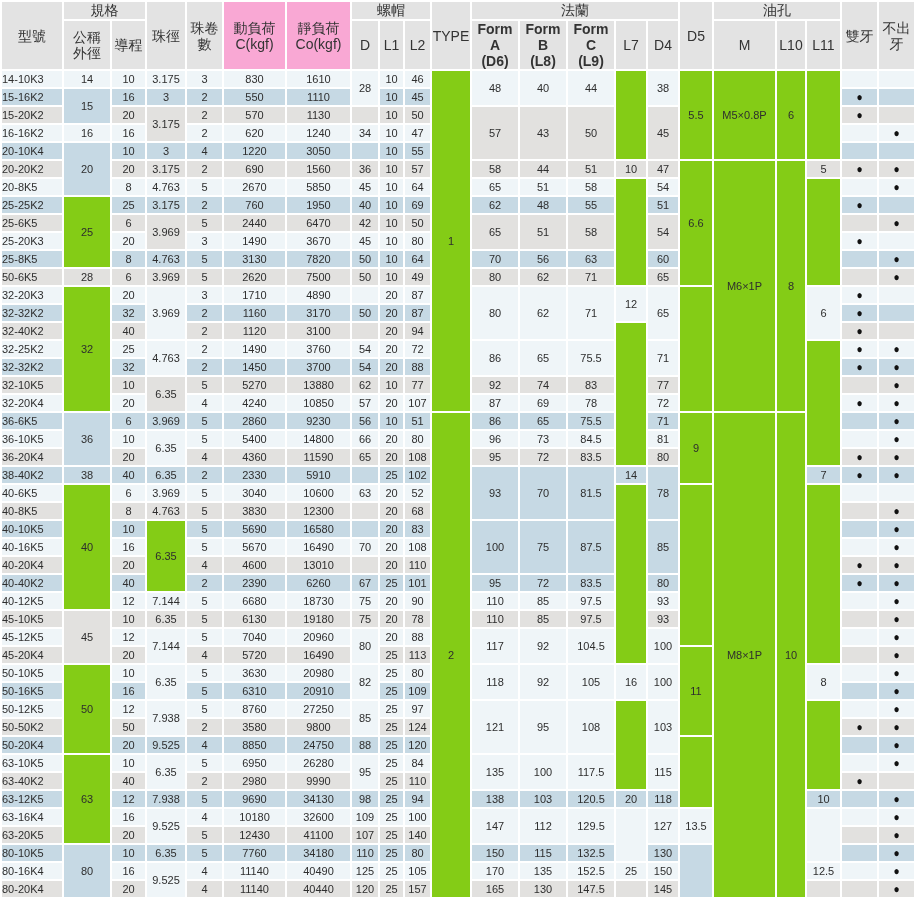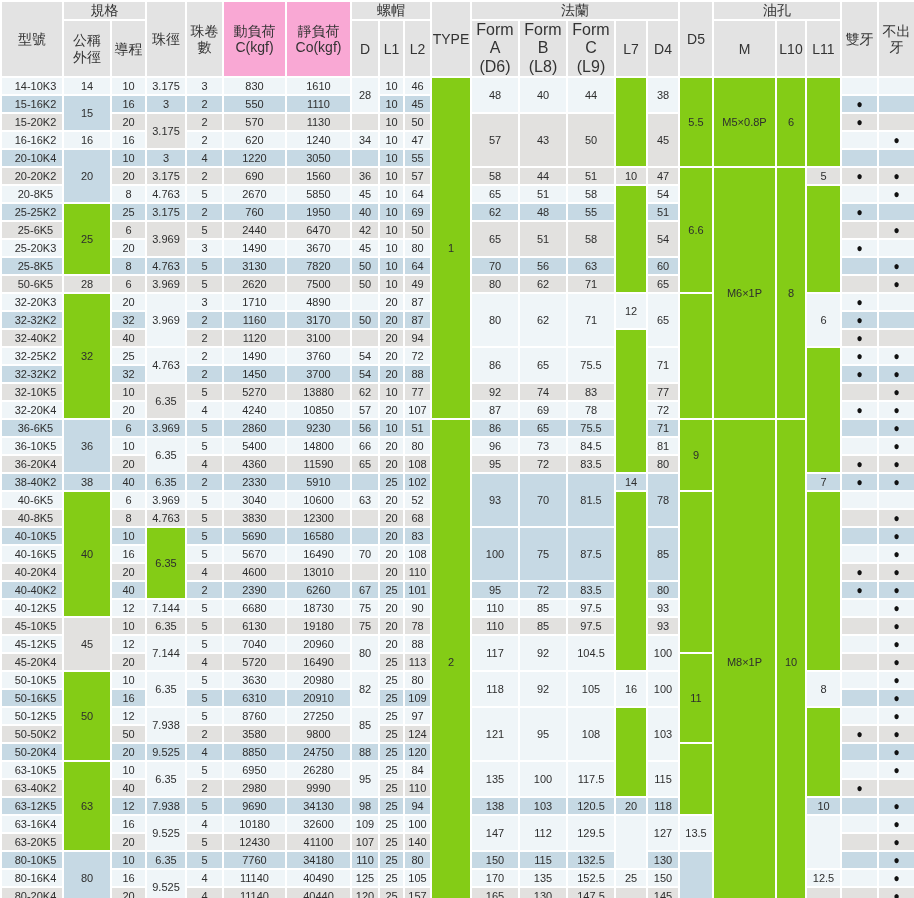--- a/index.html
+++ b/index.html
@@ -14,27 +14,27 @@
     font-weight:normal;
     color:#2e2e2e;
     overflow:hidden;
     white-space:pre-line;
     line-height:1.15;
   }
   thead th { background:#e3e3e3; font-size:14px; color:#333; }
   thead tr.group-row { height:19px; }
   thead tr.sub-row { height:37px; }
   thead th.load-head { background:#f9a8d4; }
-  thead th.small { font-size:16px; }
+  thead th.small { font-size:14px;font-weight:bold; }
   tbody tr { height:18px; }
   td.w { background:#eff5f8; }
   td.b { background:#c6d9e4; }
   td.g { background:#e2e1df; }
   td.tall { background:#84cc16; }
-  td.model-cell { text-align:center; padding-left:7px; }
+  td.model-cell { text-align:left; padding-left:0; }
   .dot { display:inline-block; font-size:12px; line-height:1; color:#111111; transform:scaleX(0.85); }
 </style>
 </head>
 <body>
 
 <table>
   <colgroup>
     <col style="width:62px">
       <col style="width:48px">
       <col style="width:35px">

